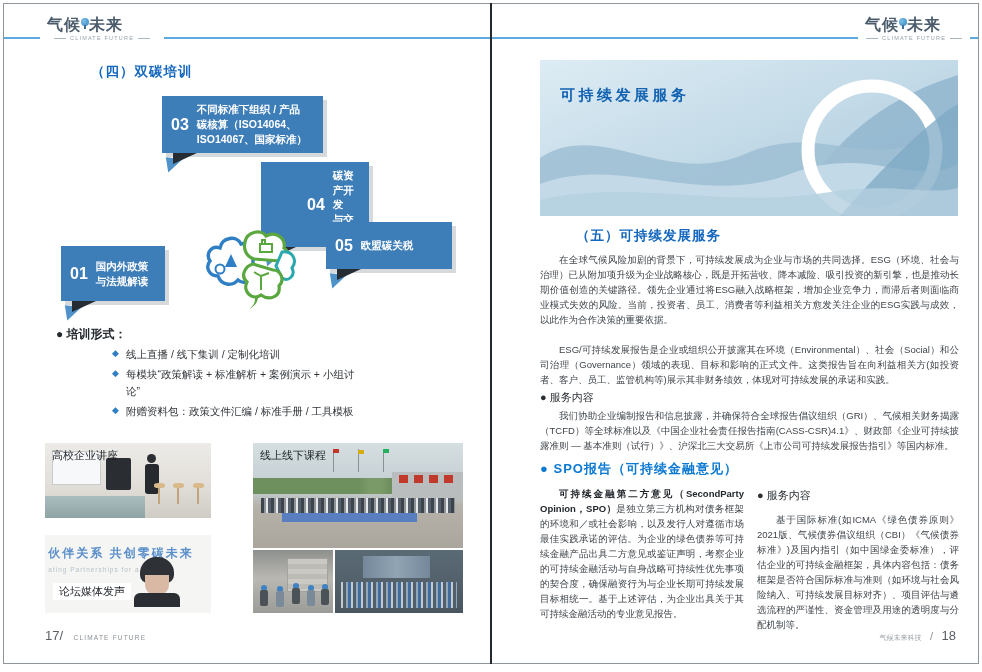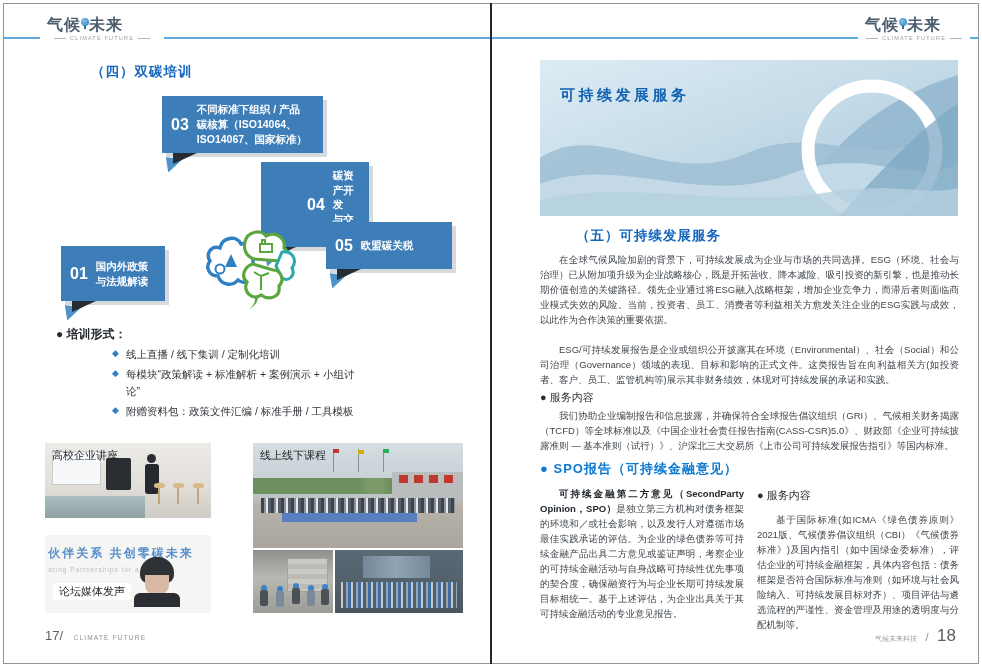--- a/index.html
+++ b/index.html
@@ -129,21 +129,21 @@
   #esg-svc-body { left:540px; top:408px; width:419px; }
   #spo-title { left:540px; top:460px; }
   #spo-left { left:540px; top:486px; width:204px; }
   #spo-left .bold { font-weight:bold; color:#22272c; }
   #spo-right-label { left:757px; top:488px; }
   #spo-right-body { left:757px; top:512px; width:202px; }
 
   .footer-right { position:absolute; right:26px; top:626px; color:#5a5f63; text-align:right; }
   .footer-right .co { font-size:7px; color:#9aa0a5; margin-right:4px; }
   .footer-right .sep { font-size:11px; color:#8b9196; margin-right:4px; }
-  .footer-right .pg { font-size:17px; }
+  .footer-right .pg { font-size:13px; }
 </style>
 </head>
 <body>
 
 <div class="spread">
   <div class="frame"></div>
   <div class="topline"></div>
   <div class="divider"></div>
 
   <div class="logo logo-left">
@@ -287,21 +287,21 @@
       <path d="M0,140 C90,118 190,150 290,132 C350,122 390,136 418,128 L418,156 L0,156 Z" fill="#b4cfe0" opacity="0.8"></path>
     </svg>
     <div class="banner-title">可持续发展服务</div>
   </div>
 
   <div class="h-section" id="h5">（五）可持续发展服务</div>
   <p class="para" id="intro">在全球气候风险加剧的背景下，可持续发展成为企业与市场的共同选择。ESG（环境、社会与治理）已从附加项升级为企业战略核心，既是开拓营收、降本减险、吸引投资的新引擎，也是推动长期价值创造的关键路径。领先企业通过将ESG融入战略框架，增加企业竞争力，而滞后者则面临商业模式失效的风险。当前，投资者、员工、消费者等利益相关方愈发关注企业的ESG实践与成效，以此作为合作决策的重要依据。</p>
 
   <p class="para" id="esg-body">ESG/可持续发展报告是企业或组织公开披露其在环境（Environmental）、社会（Social）和公司治理（Governance）领域的表现、目标和影响的正式文件。这类报告旨在向利益相关方(如投资者、客户、员工、监管机构等)展示其非财务绩效，体现对可持续发展的承诺和实践。</p>
   <div class="svc-label" id="esg-svc-label">● 服务内容</div>
-  <p class="para" id="esg-svc-body">我们协助企业编制报告和信息披露，并确保符合全球报告倡议组织（GRI）、气候相关财务揭露（TCFD）等全球标准以及《中国企业社会责任报告指南(CASS-CSR)5.0》、财政部《企业可持续披露准则 — 基本准则（试行）》、沪深北三大交易所《上市公司可持续发展报告指引》等国内标准。</p>
+  <p class="para" id="esg-svc-body">我们协助企业编制报告和信息披露，并确保符合全球报告倡议组织（GRI）、气候相关财务揭露（TCFD）等全球标准以及《中国企业社会责任报告指南(CASS-CSR)4.1》、财政部《企业可持续披露准则 — 基本准则（试行）》、沪深北三大交易所《上市公司可持续发展报告指引》等国内标准。</p>
 
   <div class="h-dot" id="spo-title">● SPO报告（可持续金融意见）</div>
   <p class="para" id="spo-left"><span class="bold">可持续金融第二方意见（SecondParty Opinion，SPO）</span><span>是独立第三方机构对债务框架的环境和／或社会影响，以及发行人对遵循市场最佳实践承诺的评估。为企业的绿色债券等可持续金融产品出具二方意见或鉴证声明，考察企业的可持续金融活动与自身战略可持续性优先事项的契合度，确保融资行为与企业长期可持续发展目标相统一。基于上述评估，为企业出具关于其可持续金融活动的专业意见报告。</span></p>
   <div class="svc-label" id="spo-right-label">● 服务内容</div>
   <p class="para" id="spo-right-body">基于国际标准(如ICMA《绿色债券原则》2021版、气候债券倡议组织（CBI）《气候债券标准》)及国内指引（如中国绿金委标准），评估企业的可持续金融框架，具体内容包括：债务框架是否符合国际标准与准则（如环境与社会风险纳入、可持续发展目标对齐）、项目评估与遴选流程的严谨性、资金管理及用途的透明度与分配机制等。</p>
 
   <div class="footer-right">
     <span class="co">气候未来科技</span>
     <span class="sep">/</span>
     <span class="pg">18</span>

